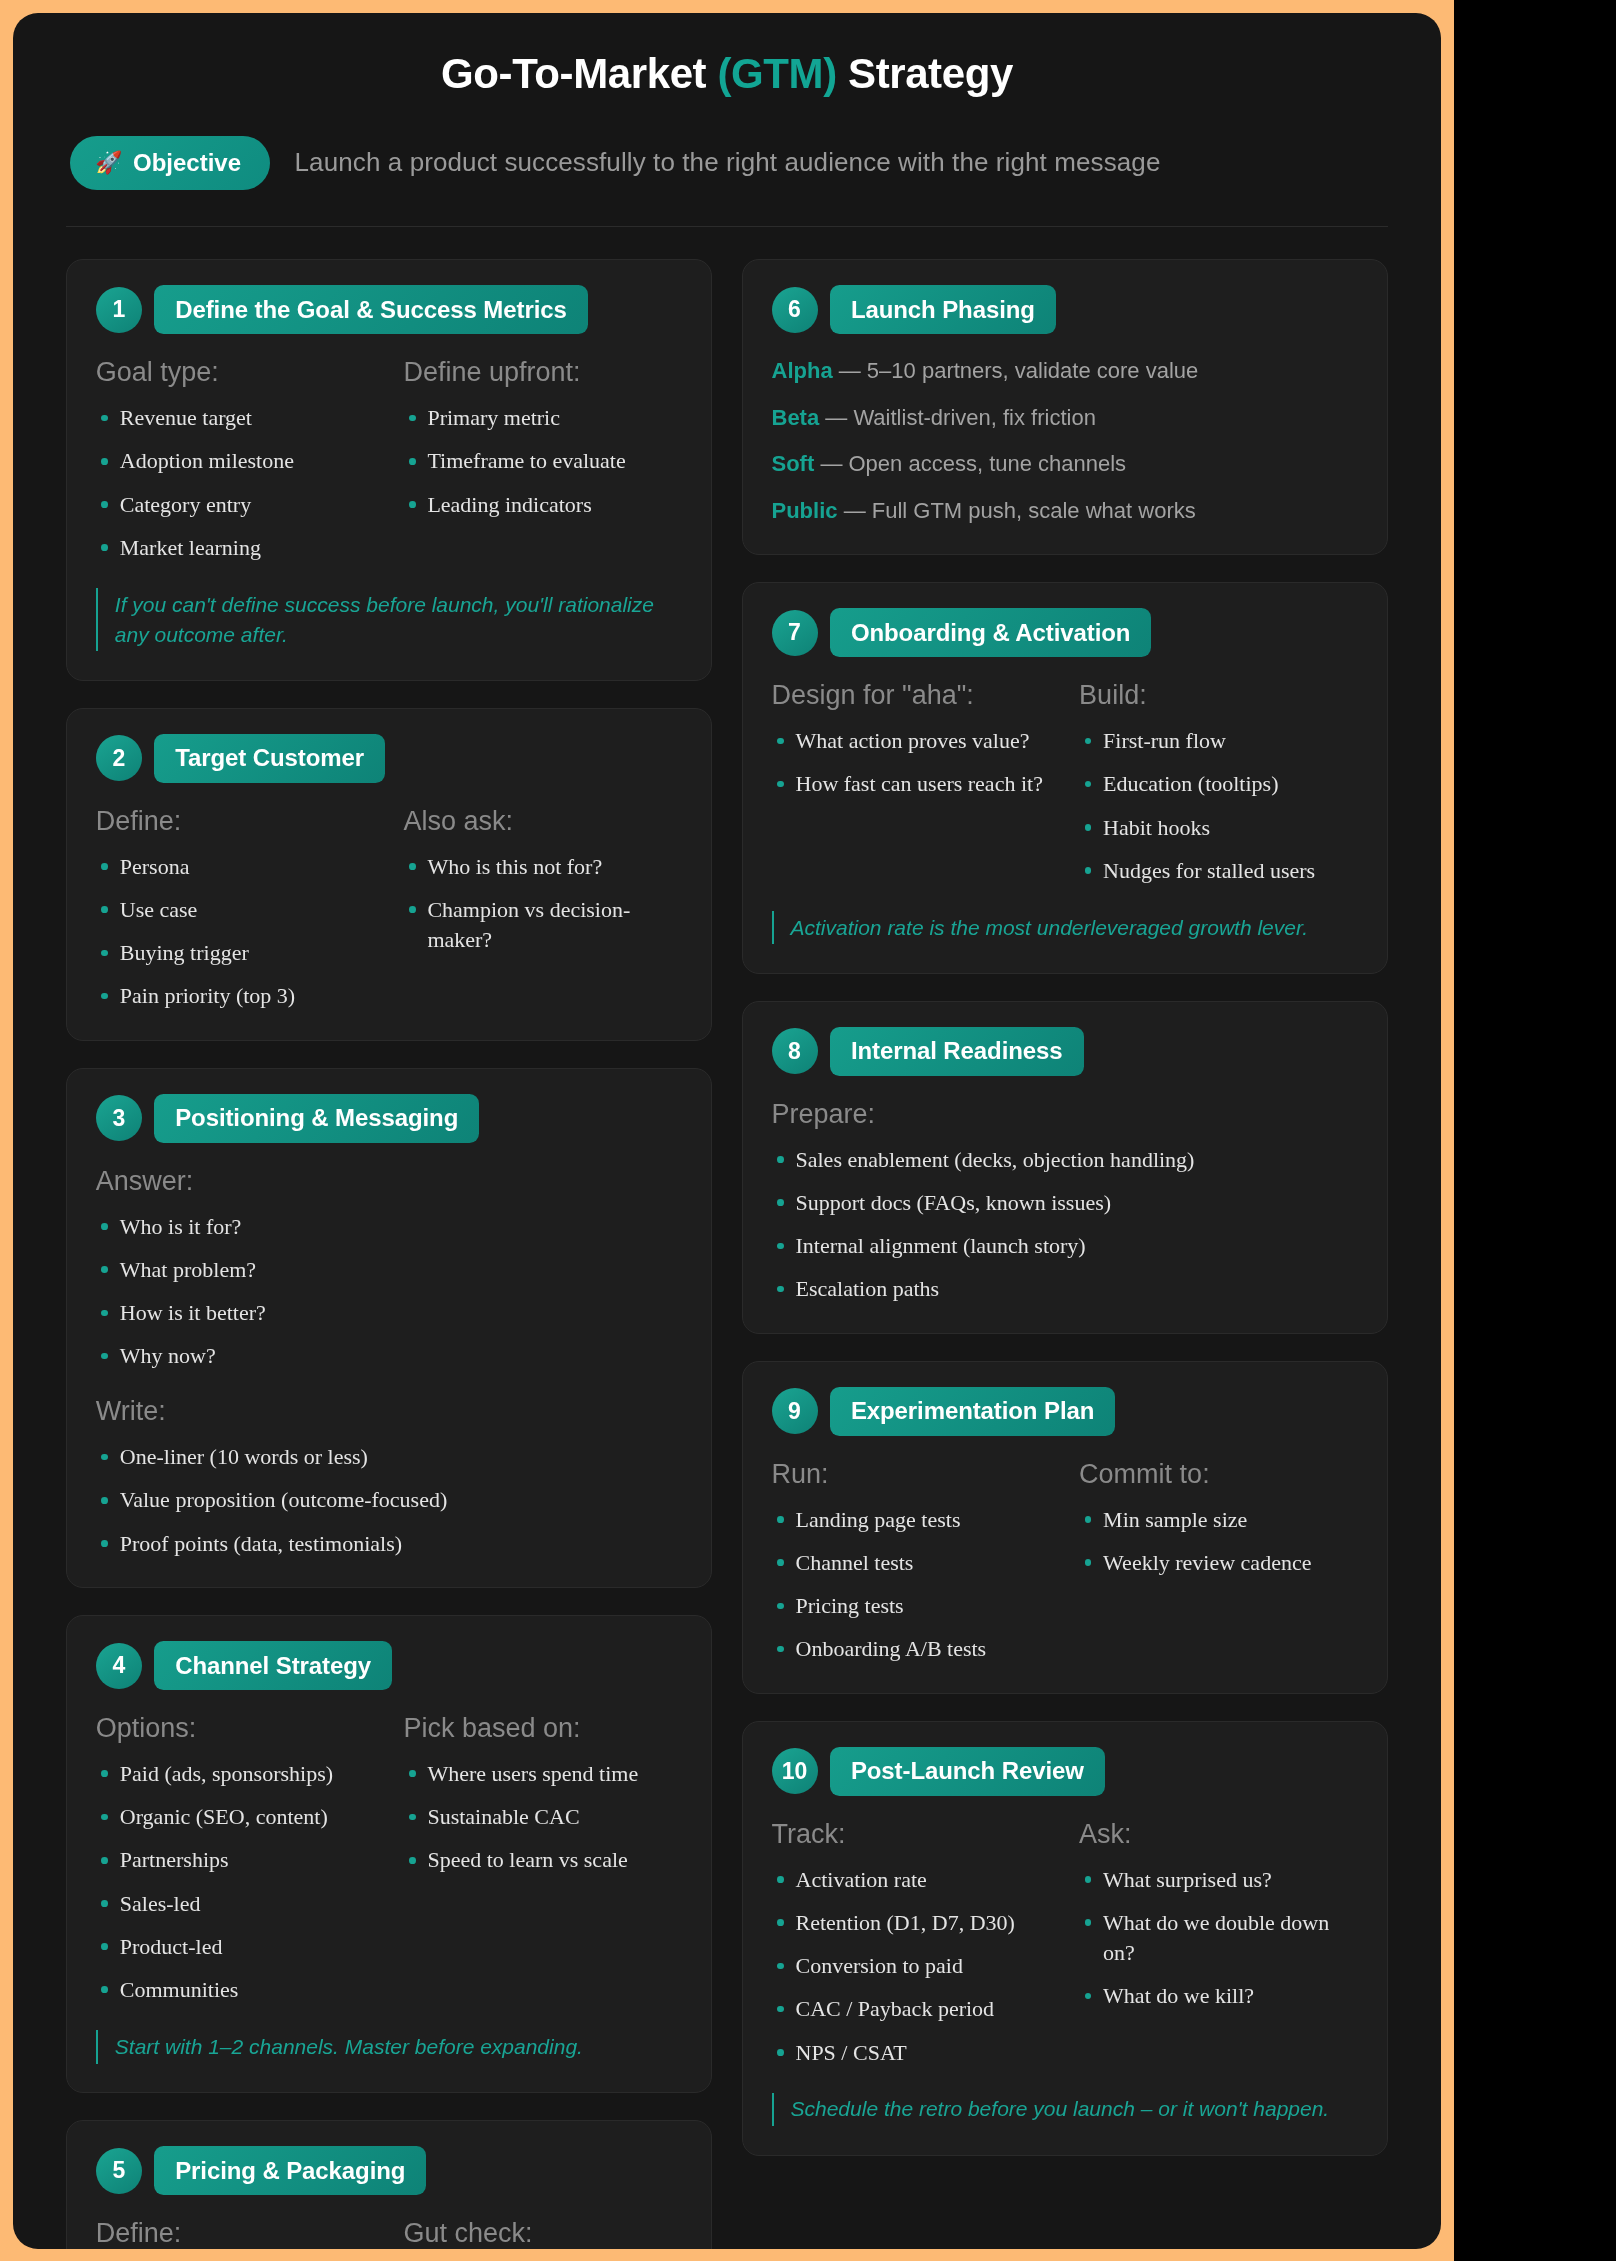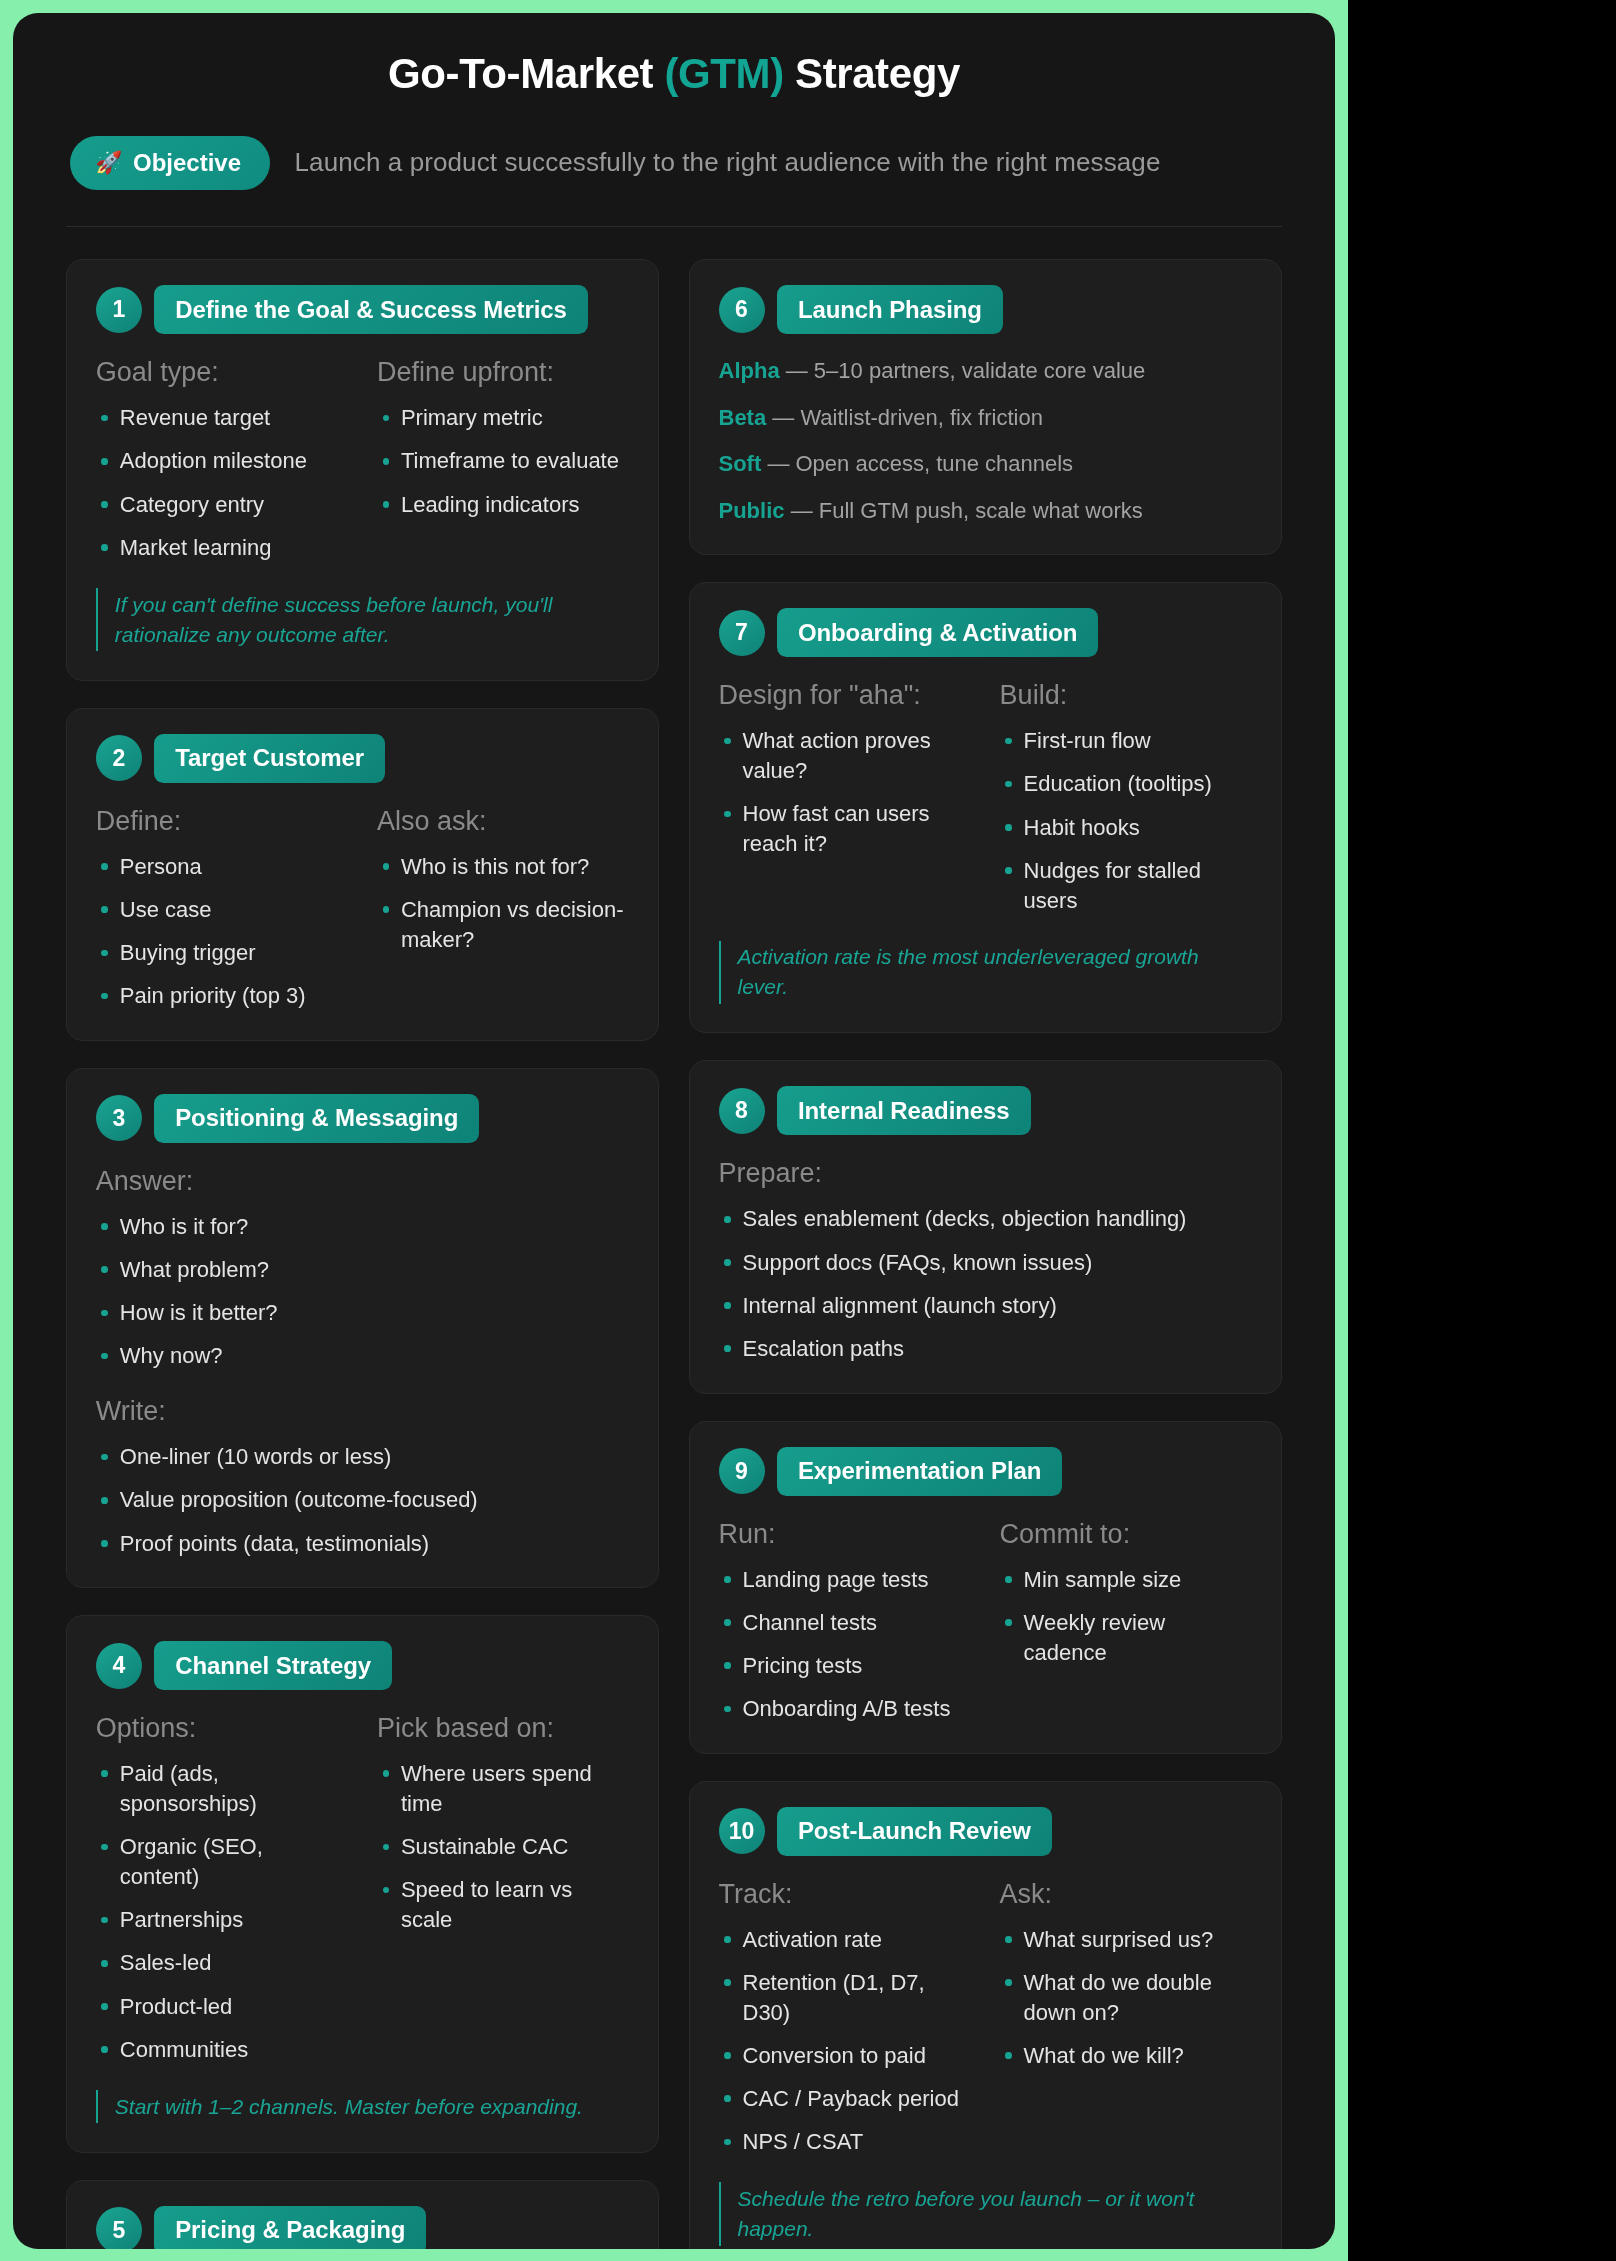--- a/index.html
+++ b/index.html
@@ -3,23 +3,23 @@
 <meta charset="utf-8">
 <style>
   * { box-sizing: border-box; margin: 0; padding: 0; }
 
   html, body {
     background: #000000;
     font-family: "Liberation Sans", sans-serif;
   }
 
   .page {
-    width: 1348px;
+    width: 1454px;
     height: 2262px;
-    background: #86efac;
+    background: #fdba74;
     padding: 13.3px;
     position: relative;
   }
 
   .frame {
     width: 100%;
     height: 100%;
     background: #161616;
     border-radius: 25px;
     padding: 0 53px;
@@ -142,20 +142,21 @@
   }
 
   ul.bullets { list-style: none; }
   ul.bullets li {
     position: relative;
     padding-left: 24px;
     font-size: 22px;
     line-height: 1.36;
     color: #e4e4e4;
     margin-bottom: 13.3px;
+    font-family: Liberation Serif, serif;
   }
   ul.bullets li:last-child { margin-bottom: 0; }
   ul.bullets li::before {
     content: "";
     position: absolute;
     left: 5.7px;
     top: 11.4px;
     width: 6.7px;
     height: 6.7px;
     border-radius: 50%;

